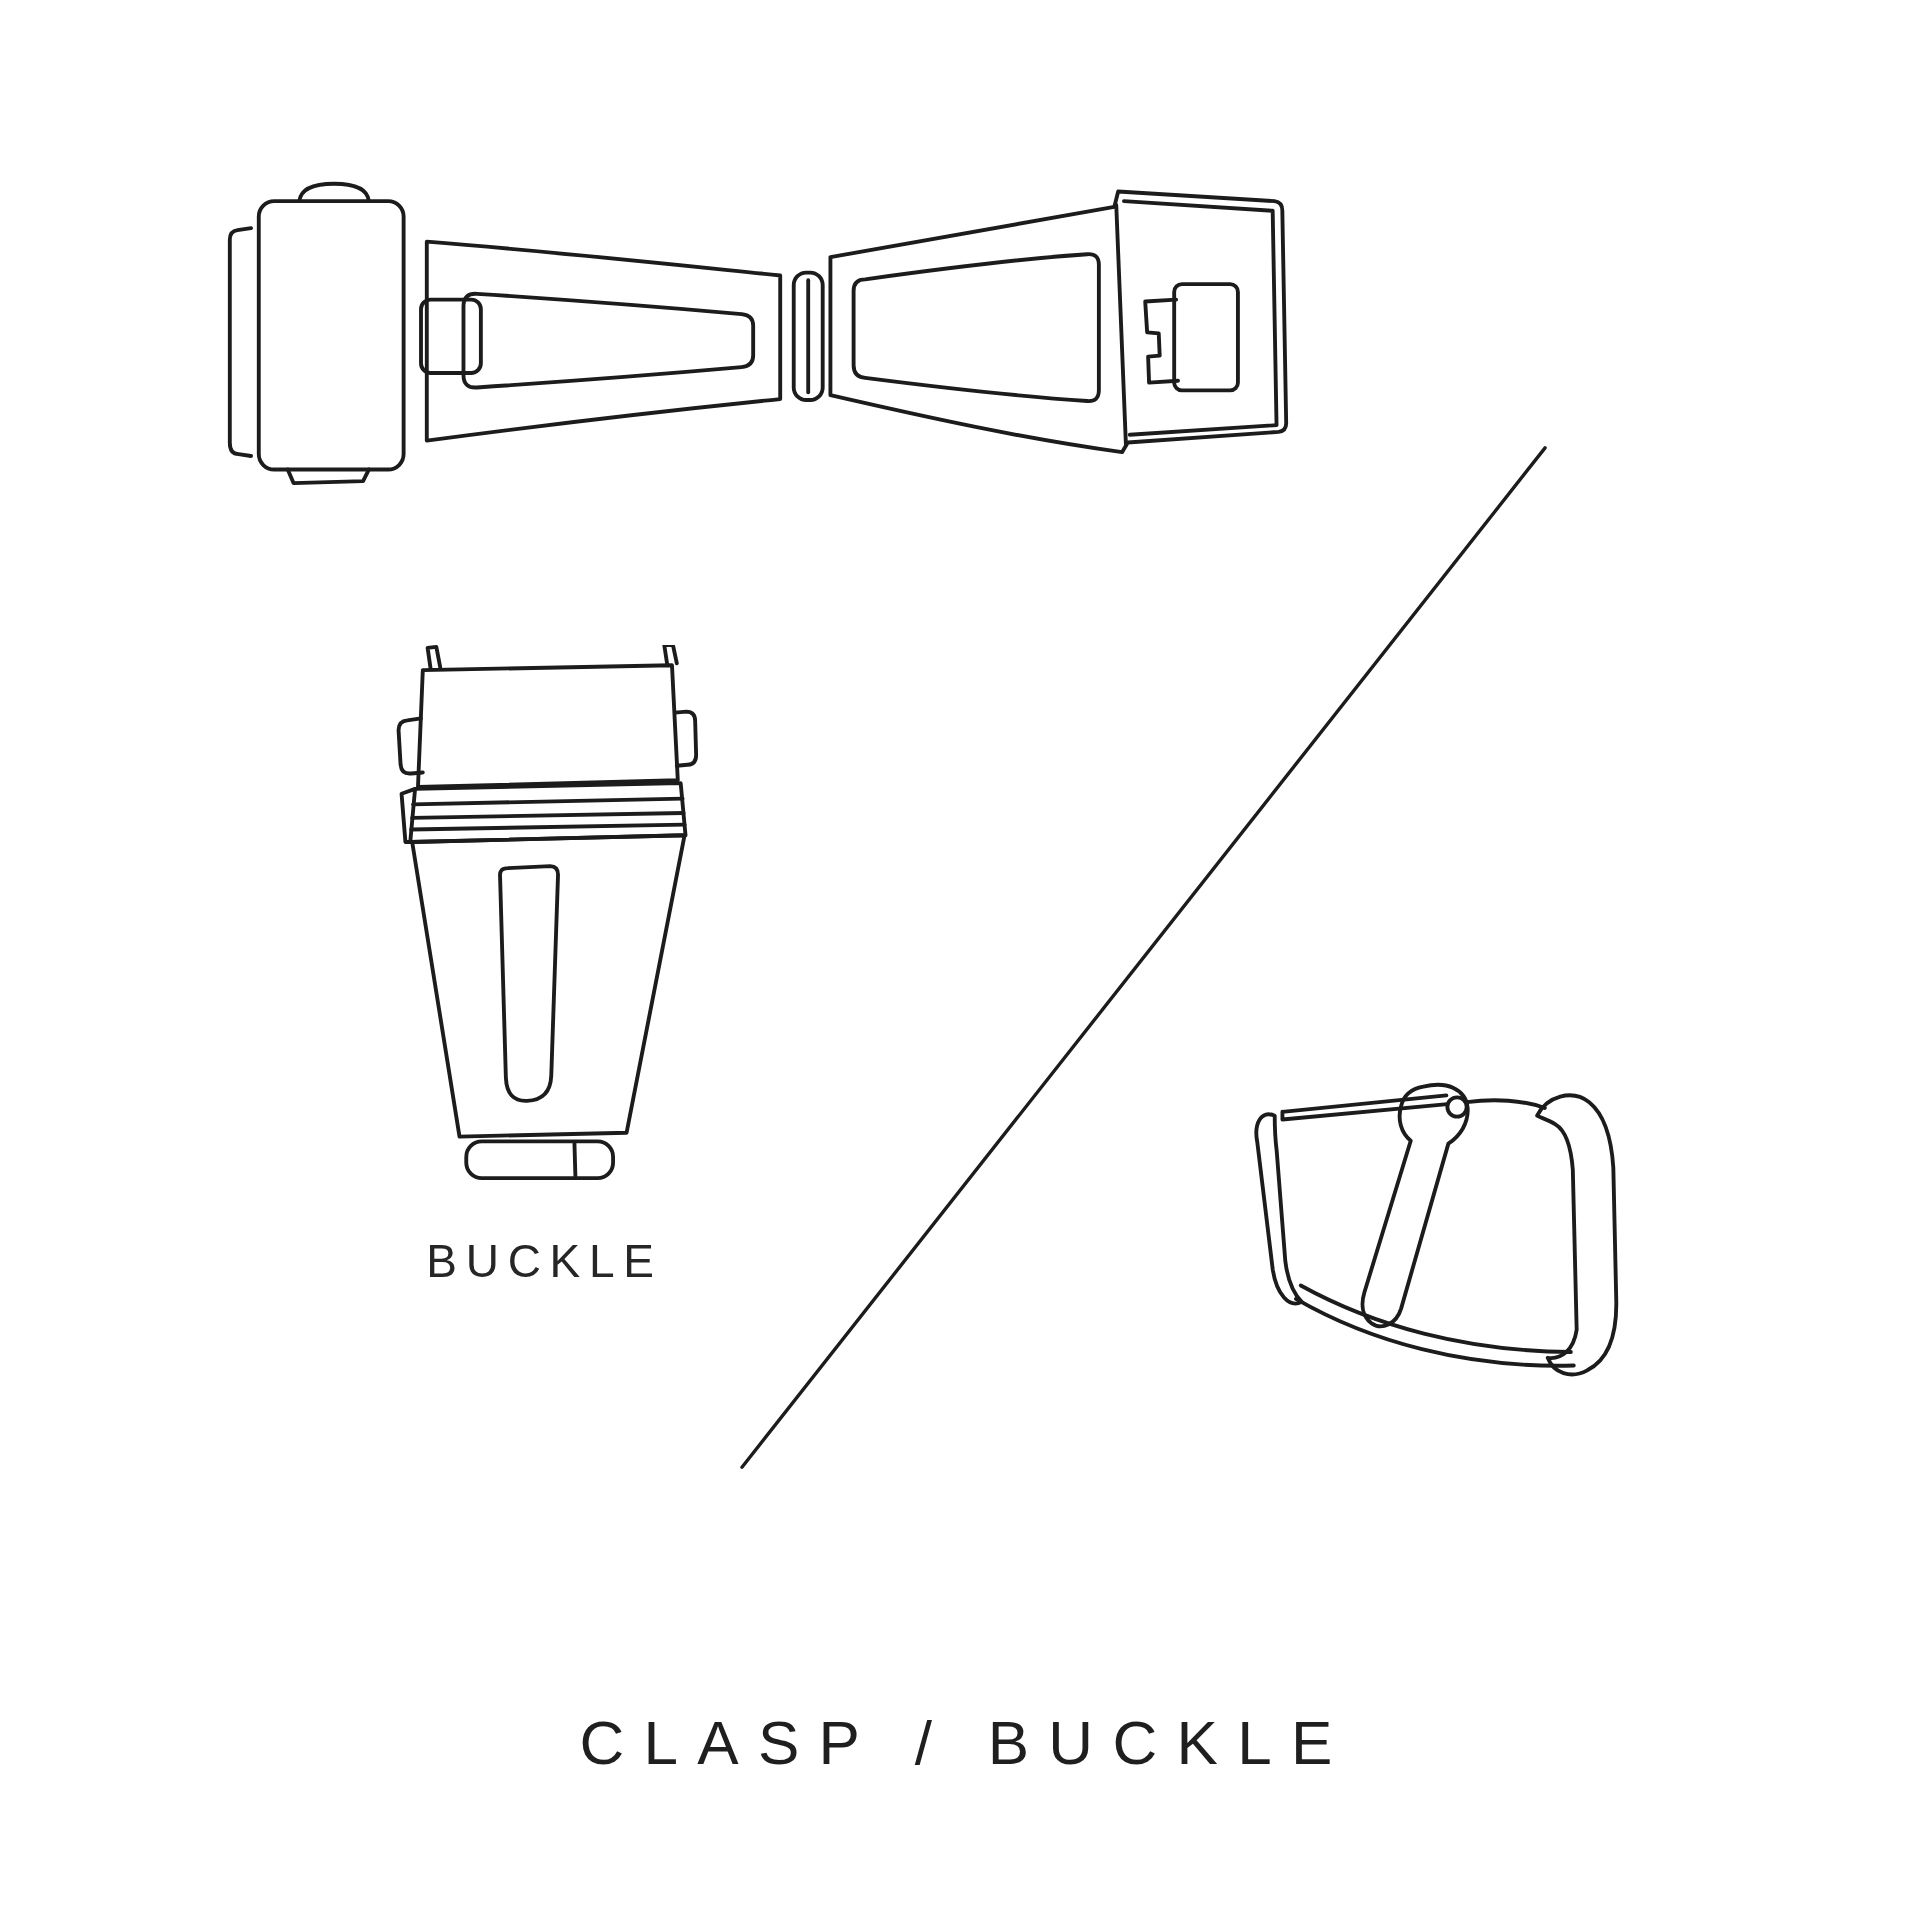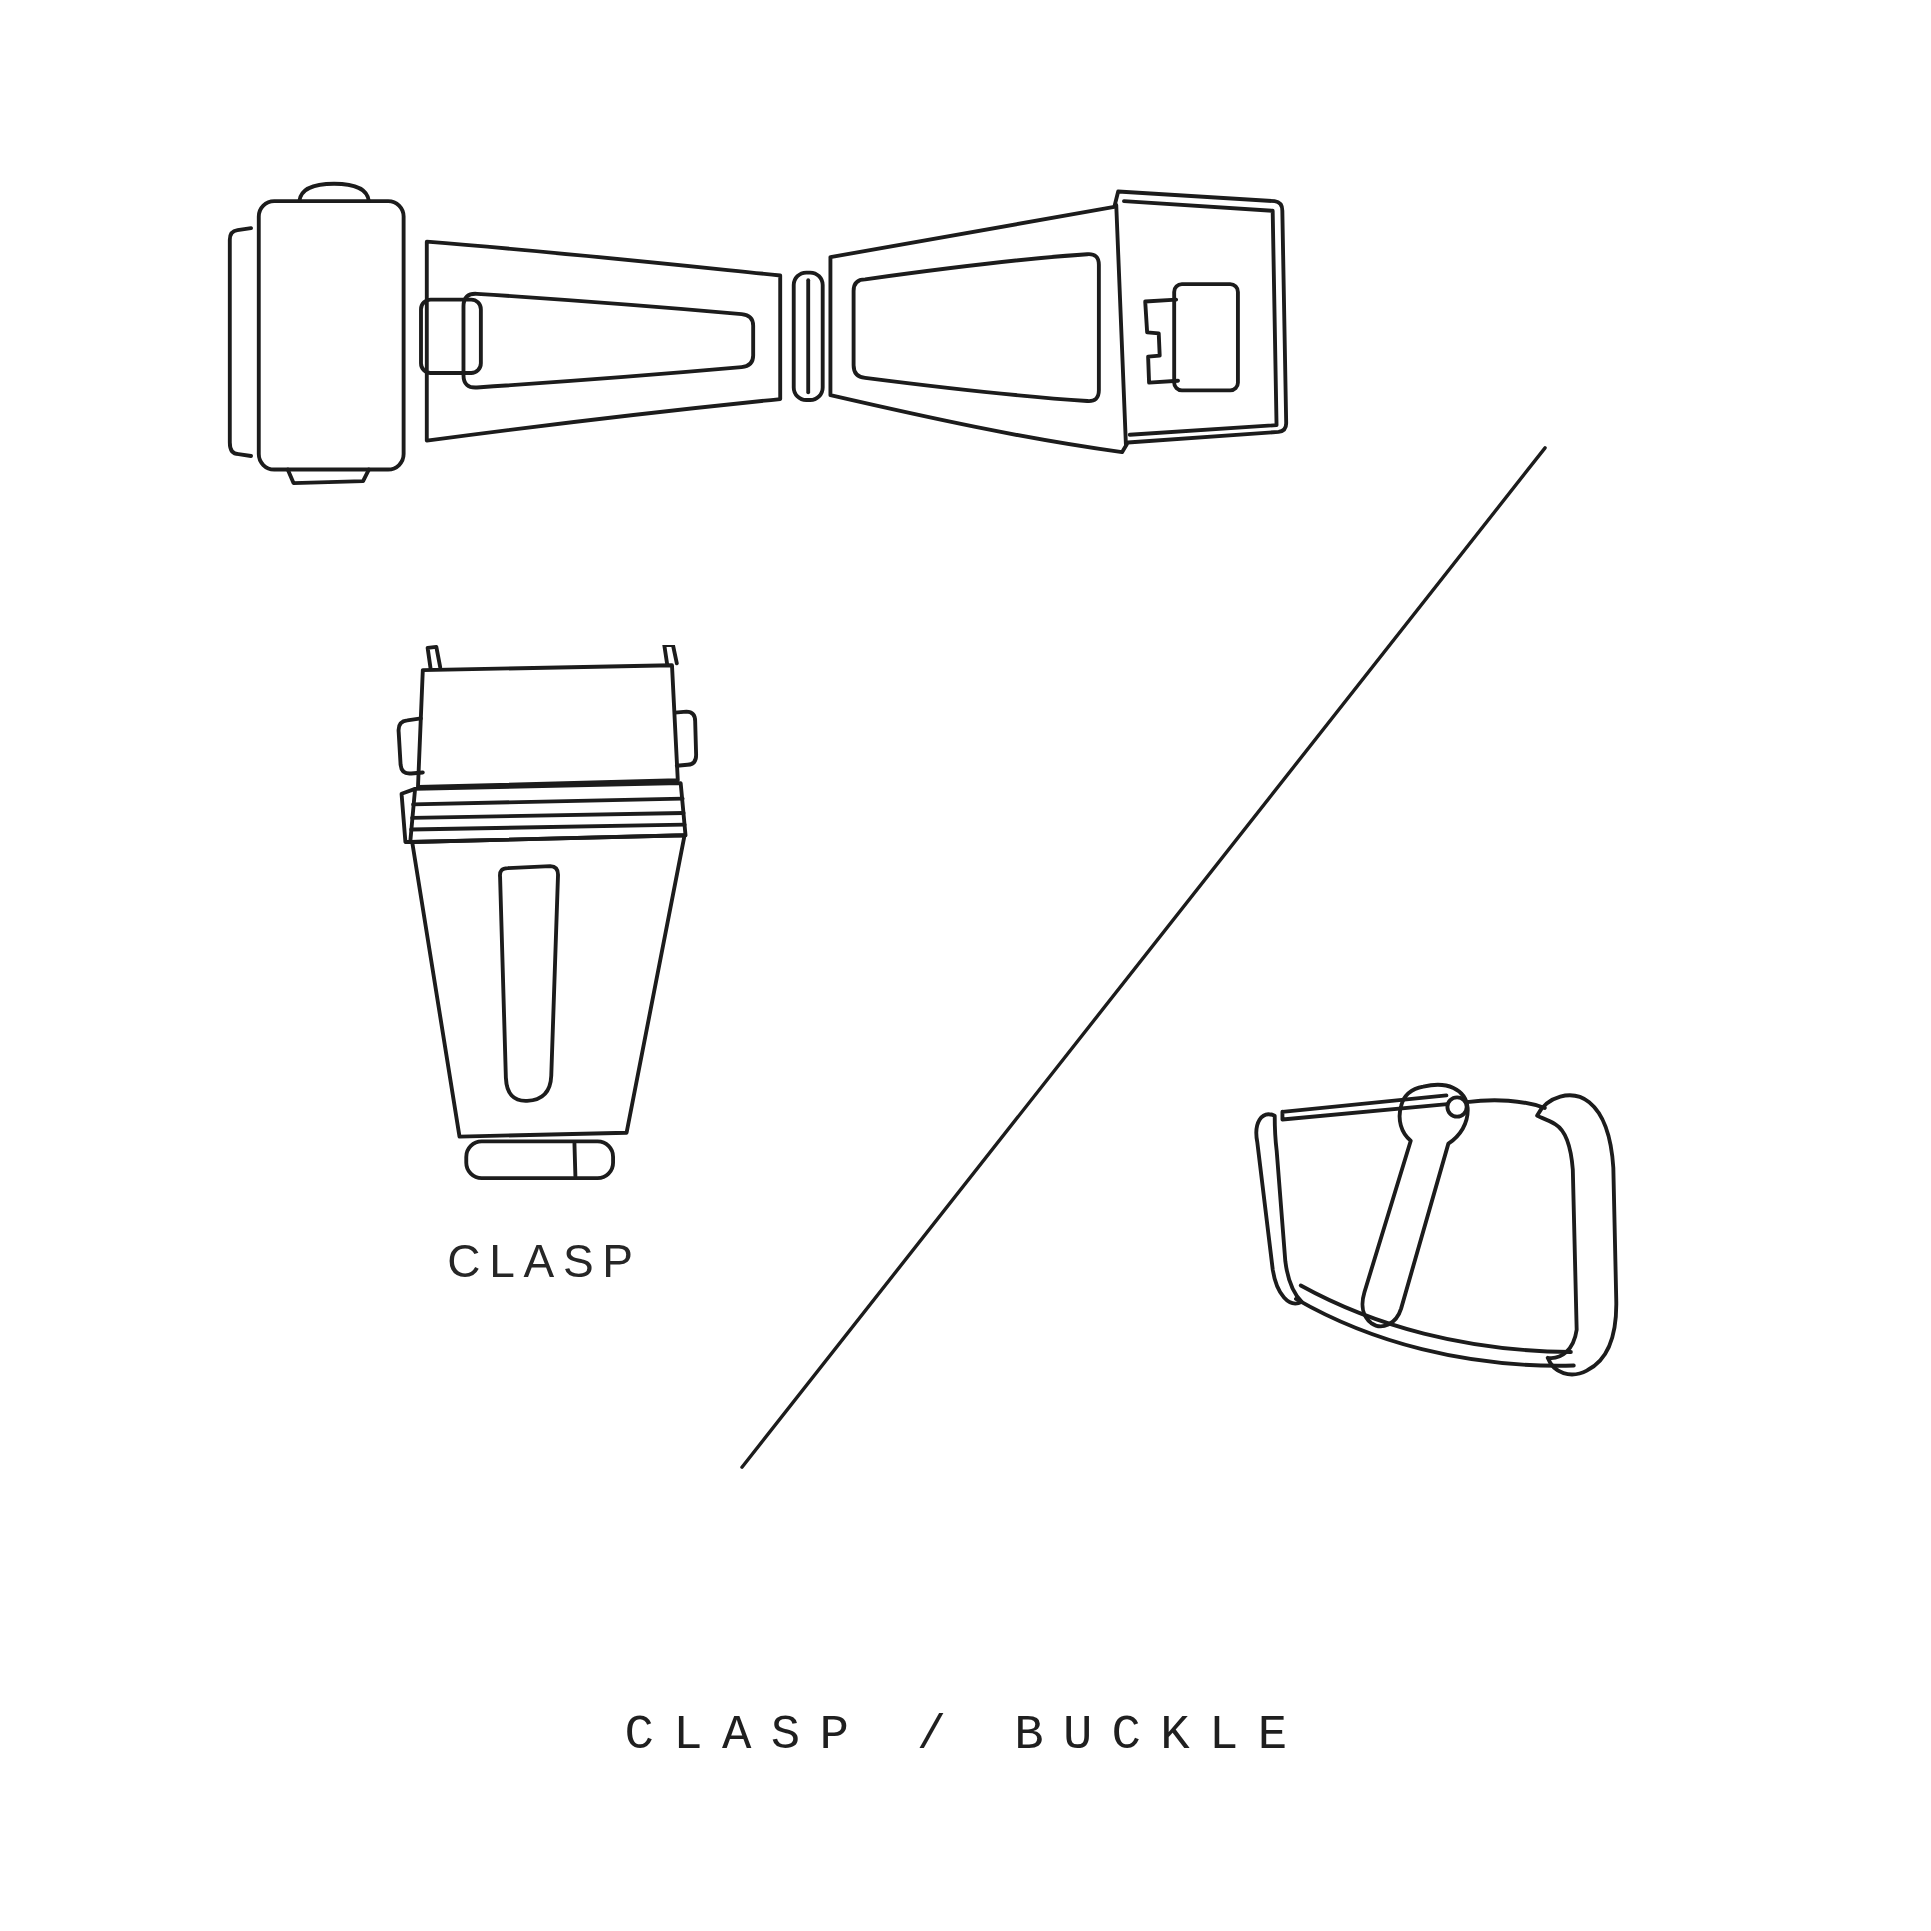--- a/index.html
+++ b/index.html
@@ -30,25 +30,24 @@
     letter-spacing: 8.7px;
     white-space: nowrap;
   }
   .main-title {
     position: absolute;
     left: 0;
     width: 1931px;
     top: 1707px;
     text-align: center;
     color: #1f1f1f;
-    font-size: 49px;
+    font-size: 62px;
     font-weight: 400;
     letter-spacing: 19.3px;
     white-space: nowrap;
-    font-family: Liberation Mono, monospace;
   }
   .stroke {
     fill: none;
     stroke: #1c1c1c;
     stroke-width: 4;
     stroke-linecap: round;
     stroke-linejoin: round;
   }
 </style>
 </head>
@@ -106,21 +105,21 @@
 
         <path d="M29,204 L311,197 L251,505 L78,509 Z"></path>
 
         <path d="M128,231 L172,229 Q180,229 180,238 L173,446 Q172,471 148,472 Q127,473 126,448 L120,240 Q119,231 128,231 Z"></path>
 
         <rect x="85" y="514" width="152" height="38" rx="16"></rect>
         <path d="M197,516 L198,550"></path>
       </g>
     </svg>
   </div>
-  <div class="caption" style="left:384px; top:1234px; width:321px;">CLASP</div>
+  <div class="caption" style="left:384px; top:1234px; width:321px;">BUCKLE</div>
 
   <svg class="fig" style="left:736px; top:444px;" width="816" height="1028" viewBox="0 0 845 1065">
     <line x1="838" y1="4" x2="6" y2="1060" stroke="#1c1c1c" stroke-width="3.5" stroke-linecap="round"></line>
   </svg>
 
   <div class="fig" style="left:1234px; top:1079px;">
     <svg width="394" height="328" viewBox="0 0 408 340">
       <g class="stroke" stroke-width="4.5">
 
         <path d="M50,34 L220,17 M50,42 L221,26 M50,34 L50,42"></path>

